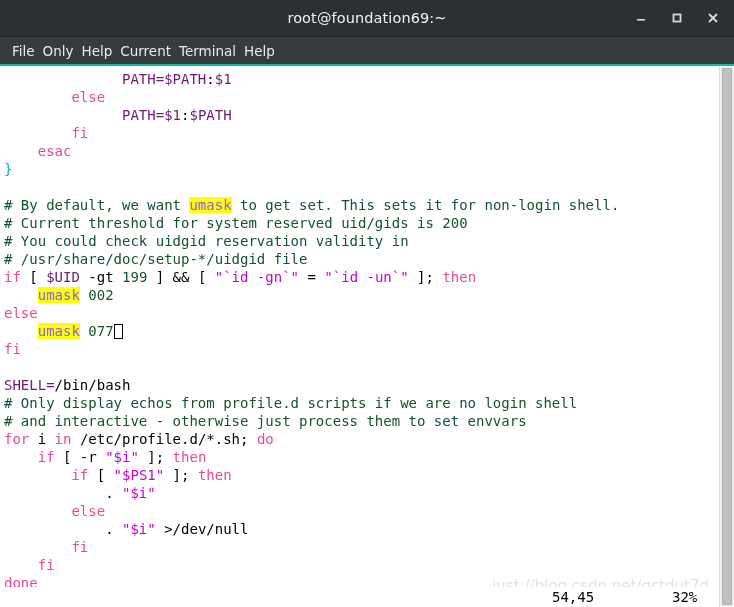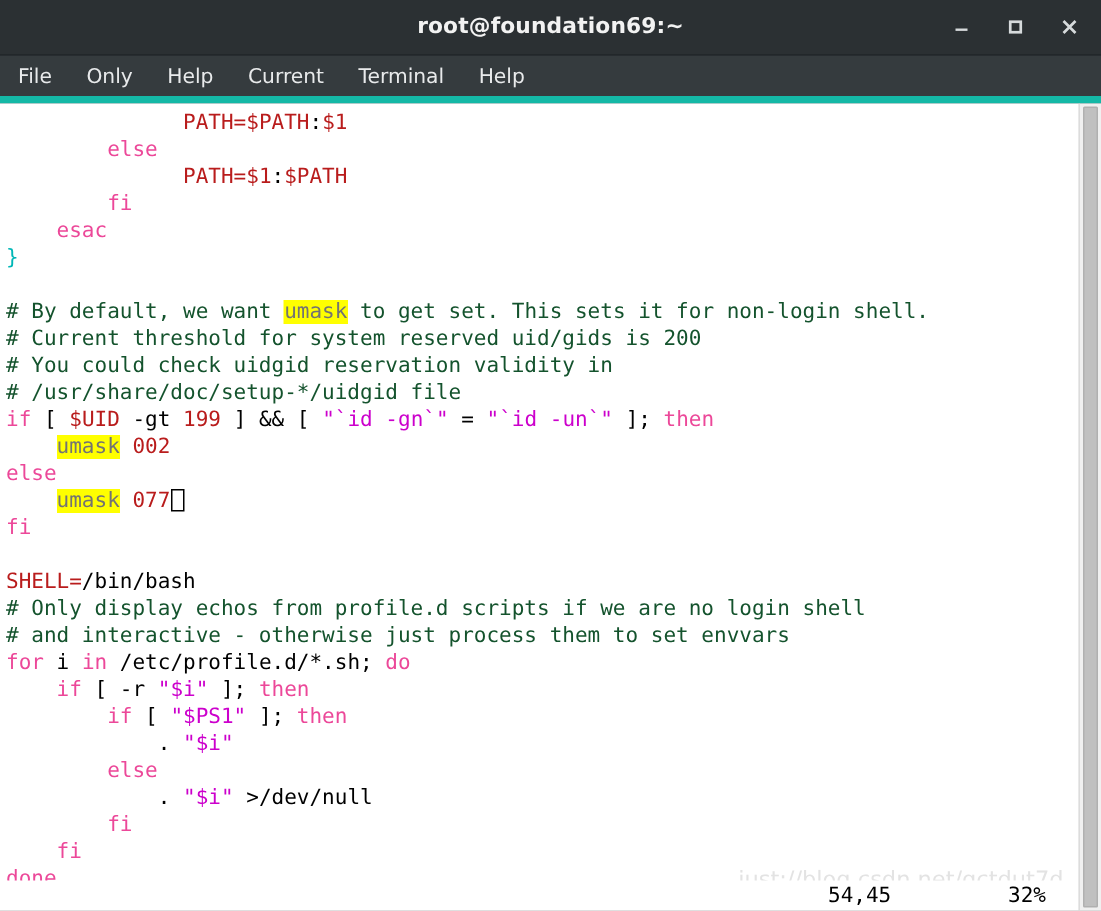--- a/index.html
+++ b/index.html
@@ -8,36 +8,35 @@
     background:#ffffff;
     font-family:"DejaVu Sans Mono", monospace;
   }
   .window{width:734px;height:607px;display:flex;flex-direction:column;background:#2e3436;}
 
   
   .titlebar{
     height:36px;flex:0 0 36px;background:#2b3033;
     display:flex;align-items:center;position:relative;
     border-bottom:1px solid #22272a;
-    font-weight:bold;
   }
   .title-text{
     position:absolute;left:0;right:0;text-align:center;
     color:#f2f2f2;font-family:"DejaVu Sans","Liberation Sans",sans-serif;
     font-size:14.5px;letter-spacing:.1px;pointer-events:none;
   }
   .win-btns{margin-left:auto;display:flex;align-items:center;padding-right:12px;gap:18px;z-index:2;}
   .wbtn{width:18px;height:18px;display:flex;align-items:center;justify-content:center;color:#d6dadc;}
   .wbtn svg{display:block;}
 
   
   .menubar{
     height:27px;flex:0 0 27px;background:#353b3e;
-    display:flex;align-items:center;padding-left:10px;gap:19px;
-    border-bottom:5px solid #14b8a6;
+    display:flex;align-items:center;padding-left:10px;gap:4px;
+    border-bottom:2px solid #14b8a6;
   }
   .menu-item{
     color:#e8eaeb;font-family:"DejaVu Sans","Liberation Sans",sans-serif;
     font-size:13.5px;cursor:default;padding:2px 2px;
   }
 
   
   .term-wrap{flex:1 1 auto;display:flex;background:#ffffff;position:relative;overflow:hidden;}
   .term{
     flex:1 1 auto;position:relative;background:#ffffff;
@@ -49,25 +48,25 @@
     font-size:14px;line-height:18px;
     white-space:pre;
     color:#000000;
   }
   .row{height:18px;padding-left:4px;}
 
   
   .c-comment{color:#14532d;}
   .c-kw{color:#ec4899;}
   .c-str{color:#cc00cc;}
-  .c-var{color:#b91c1c;}
-  .c-num{color:#b91c1c;}
+  .c-var{color:#701a75;}
+  .c-num{color:#14532d;}
   .c-brace{color:#00b7b7;}
   .c-plain{color:#000000;}
-  .hl{background:#ffff00;color:#737373;}
+  .hl{background:#ffff00;color:#8b5cf6;}
   .cursor{
     display:inline-block;width:9px;height:15px;
     border:1.5px solid #000000;background:transparent;
     vertical-align:-3px;margin:0;box-sizing:border-box;
   }
 
   
   .statusline{
     position:absolute;left:0;bottom:0;width:100%;height:20px;
     background:#ffffff;color:#000000;

